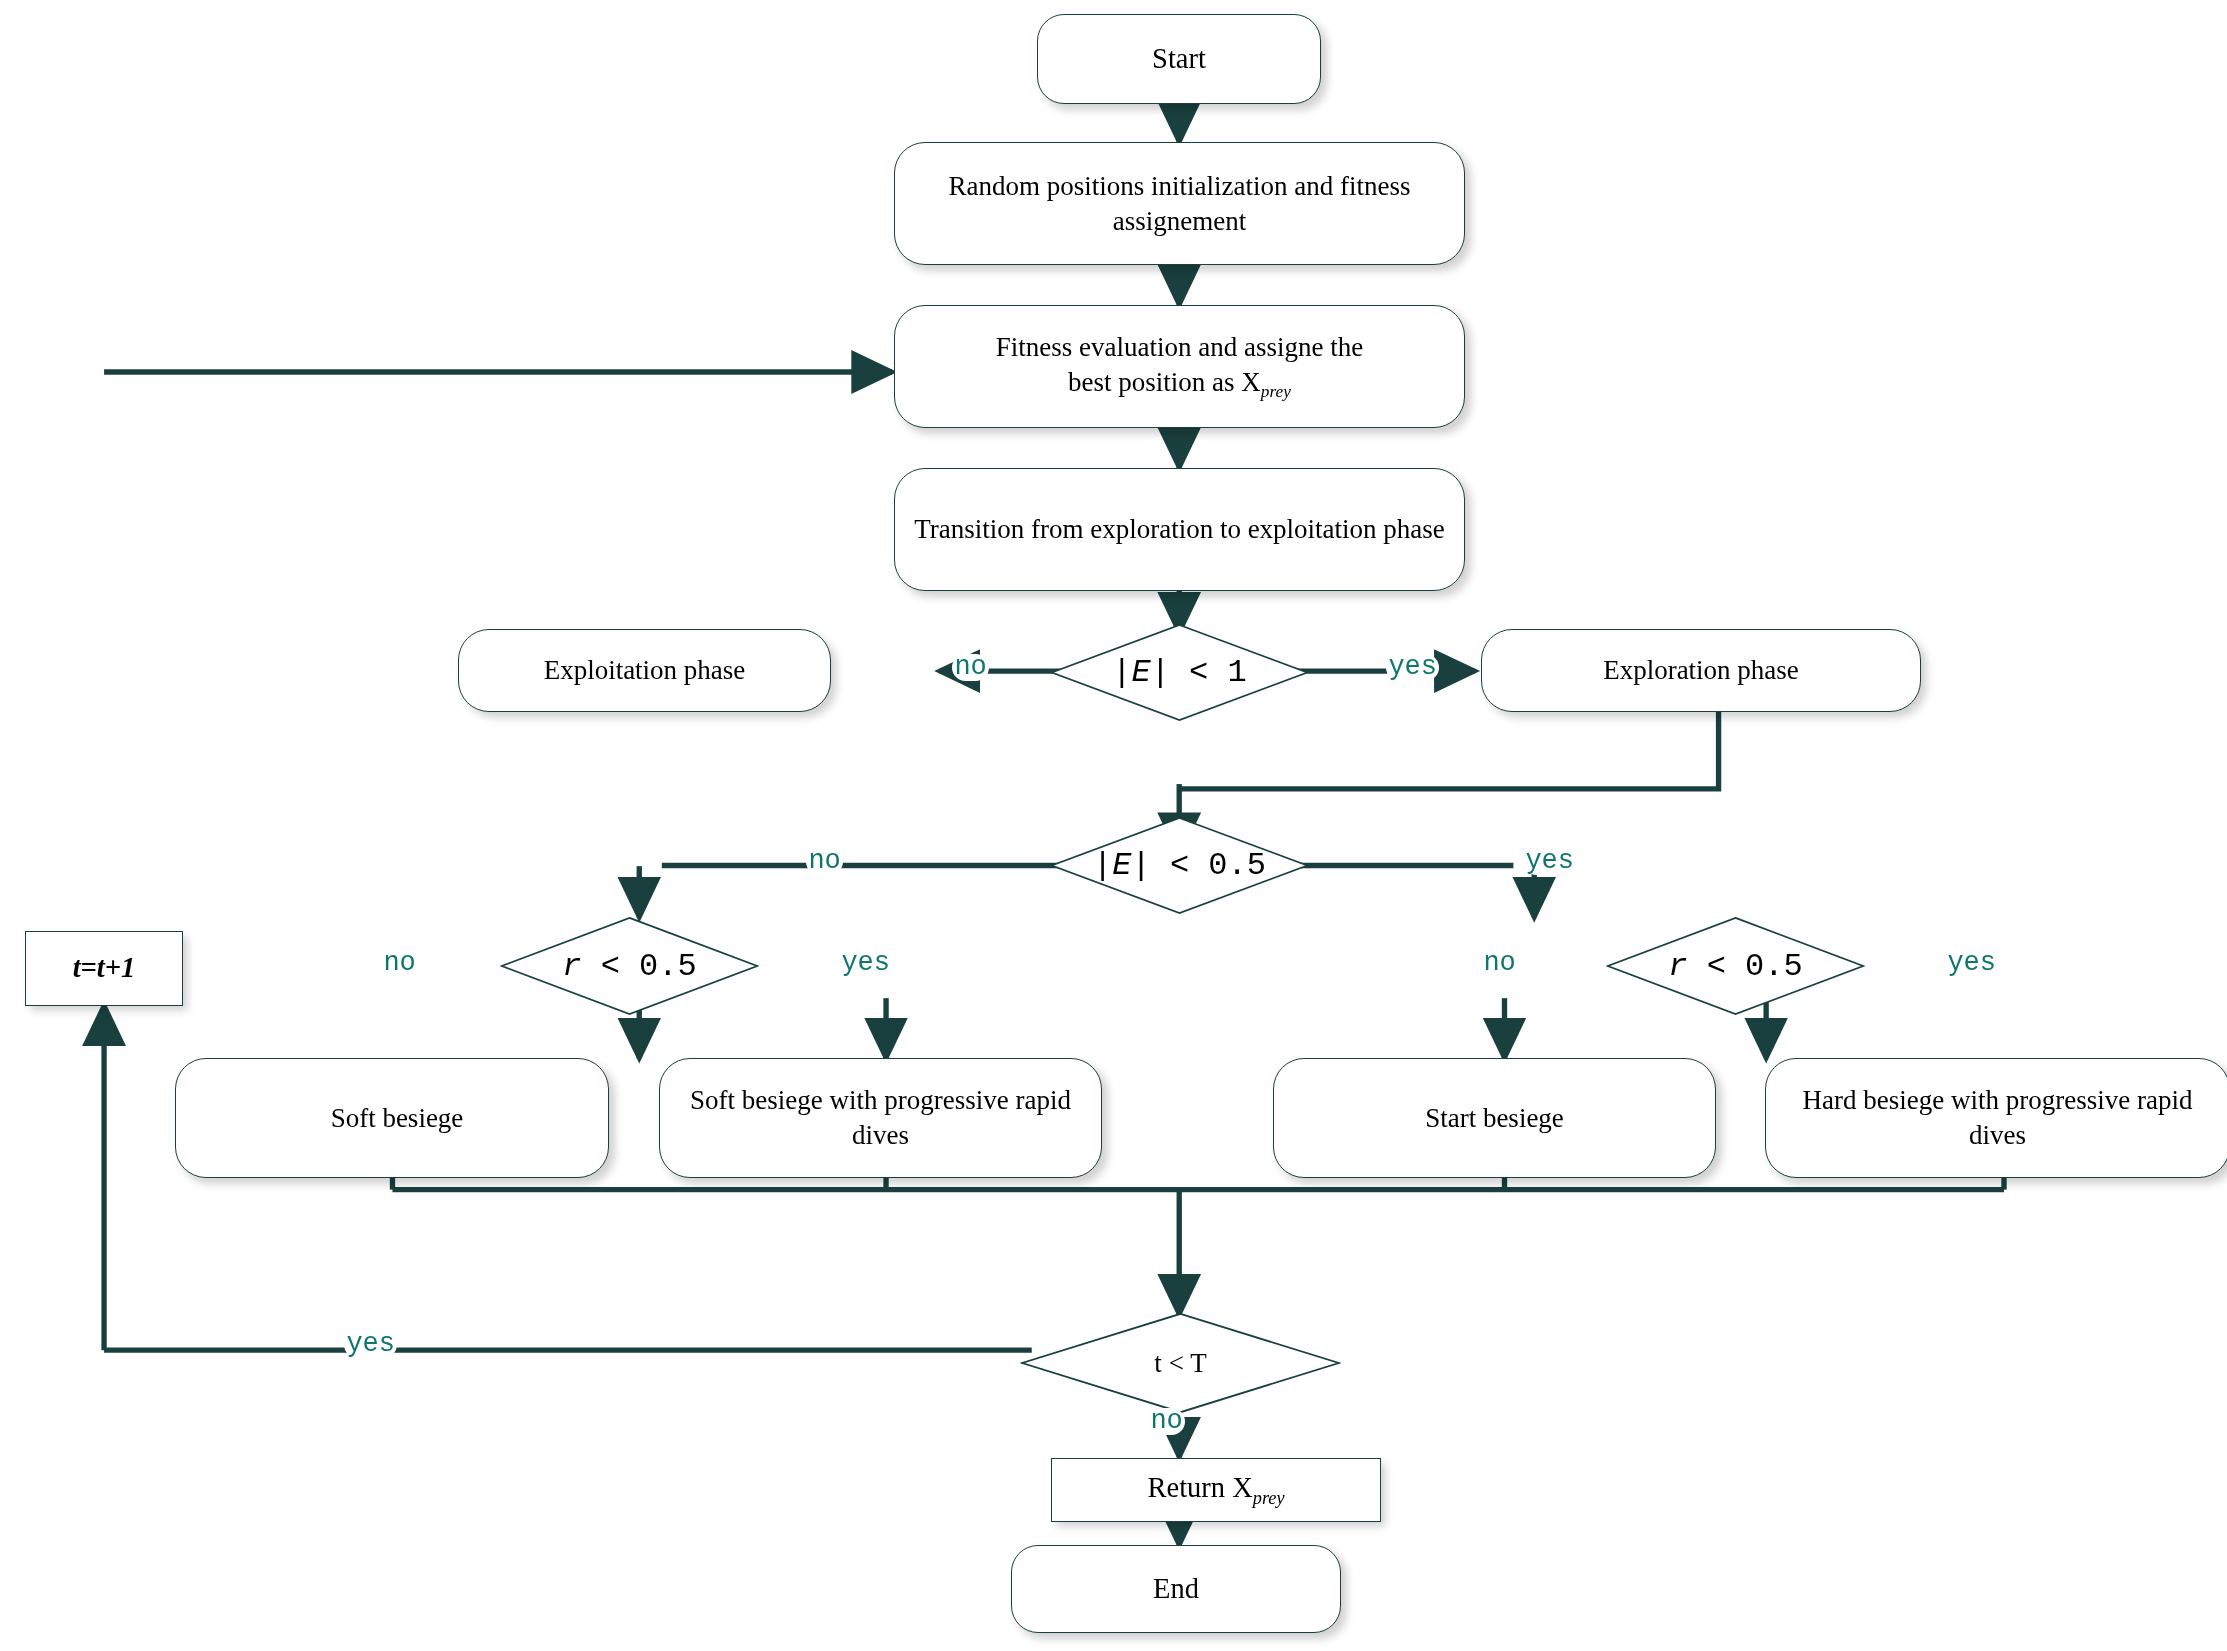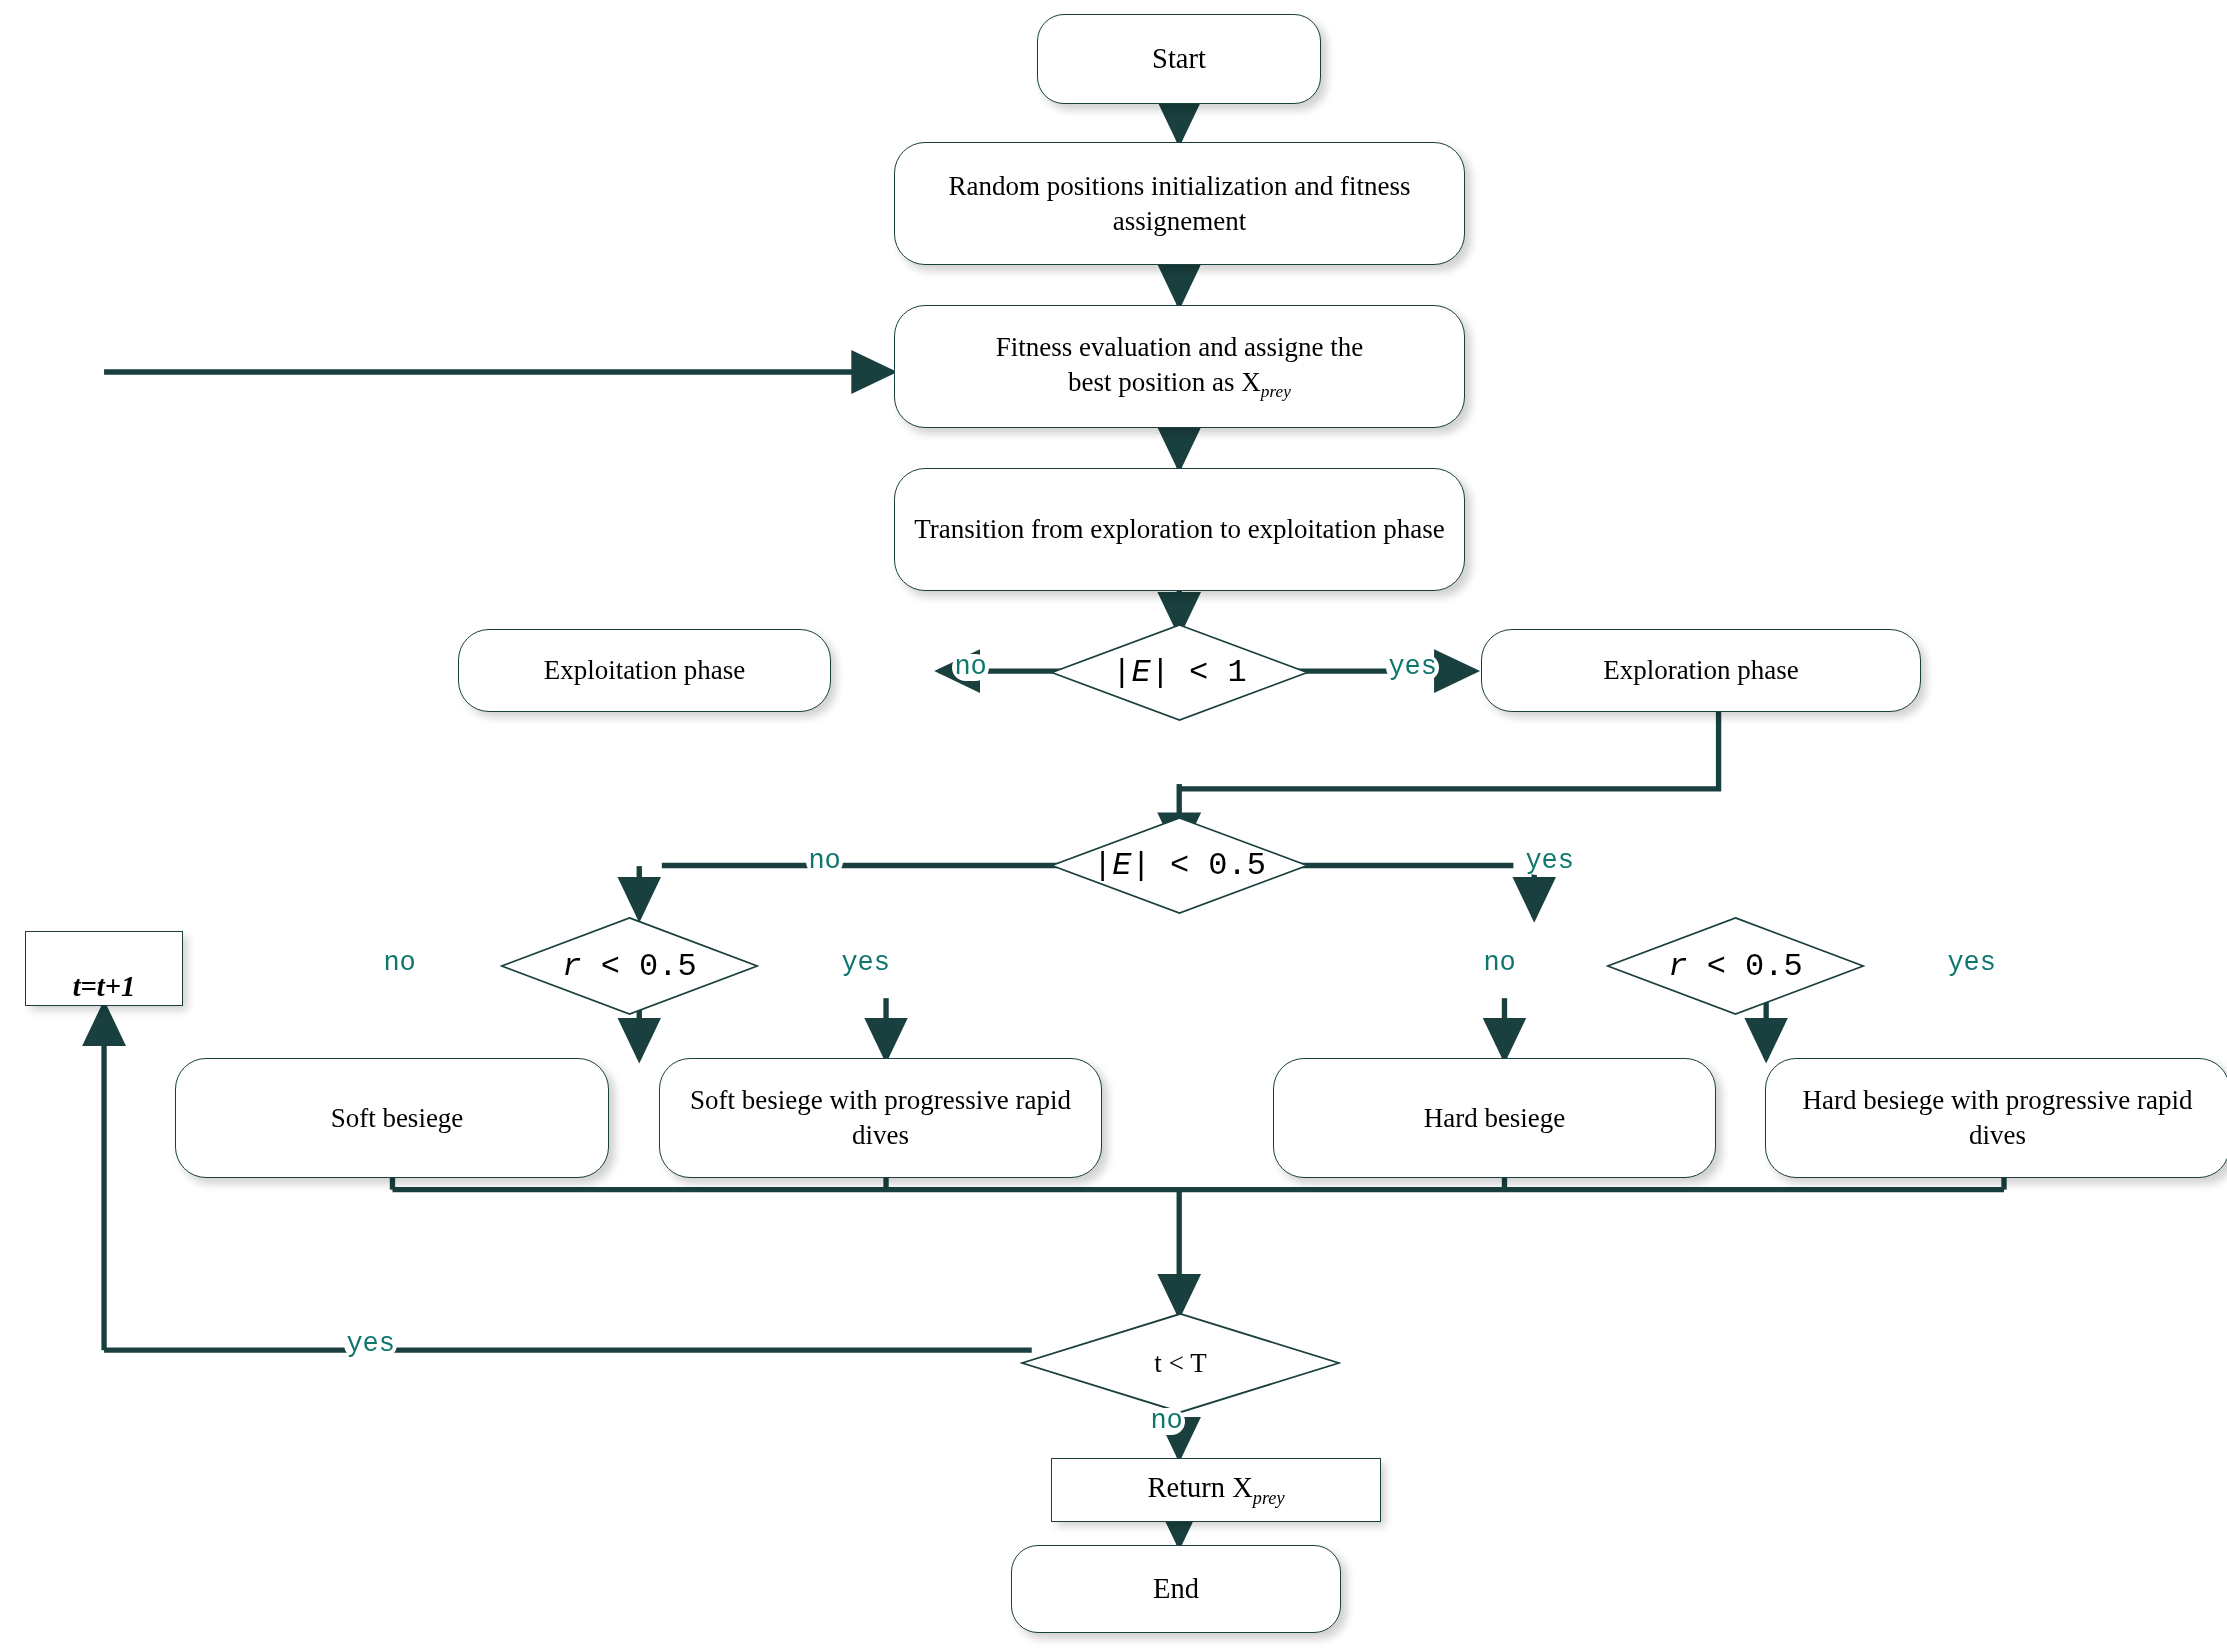--- a/index.html
+++ b/index.html
@@ -18,21 +18,21 @@
   .dia svg{position:absolute;left:0;top:0;}
   .dia .txt{position:relative;z-index:2;text-align:center;color:#000;white-space:nowrap;}
 
   .lbl{position:absolute;background:#ffffff;color:#0f766e;padding:0 2.4px;
        white-space:nowrap;line-height:1;font-family:Liberation Mono, monospace;}
 
   .f48{font-size:28.5px;}
   .f46{font-size:27px;border-radius:31px;}
   .f44{font-size:32px;font-family:Liberation Mono, monospace;}
   .ital{font-style:italic;}
-  .bold{font-weight:bold;align-items:flex-end;}
+  .bold{font-weight:bold;}
   sub{font-size:0.64em;font-style:italic;}
   .var{font-style:italic;}
 </style>
 </head>
 <body>
 
 <div id="stage">
 
   <svg id="wires" viewBox="0 0 3745 2777" xmlns="http://www.w3.org/2000/svg">
     <defs>
@@ -104,21 +104,21 @@
 
   <div class="node f46" style="left:175px;top:1058px;width:434px;height:120px;padding-left:10px;">
     <span class="txt">Soft besiege</span>
   </div>
 
   <div class="node f46" style="left:659px;top:1058px;width:443px;height:120px;">
     <span class="txt">Soft besiege with progressive rapid dives</span>
   </div>
 
   <div class="node f46" style="left:1273px;top:1058px;width:443px;height:120px;">
-    <span class="txt">Hard besiege</span>
+    <span class="txt">Start besiege</span>
   </div>
 
   <div class="node f46" style="left:1765px;top:1058px;width:465px;height:120px;">
     <span class="txt">Hard besiege with progressive rapid dives</span>
   </div>
 
   <div class="node f48 ital bold" style="left:25px;top:931px;width:158px;height:75px;">
     <span class="txt">t=t+1</span>
   </div>
 

